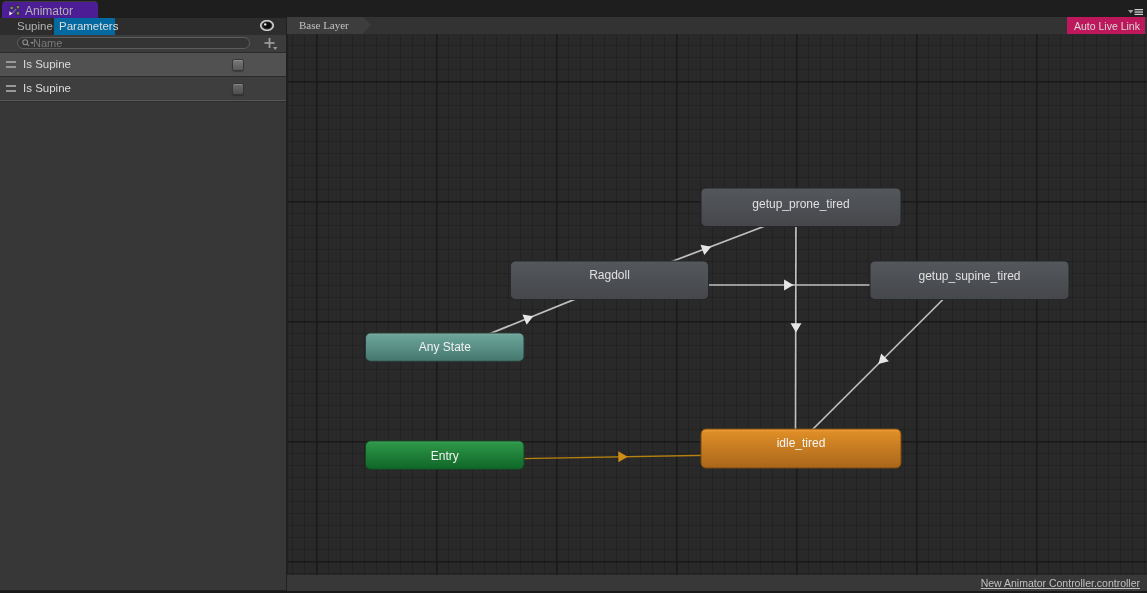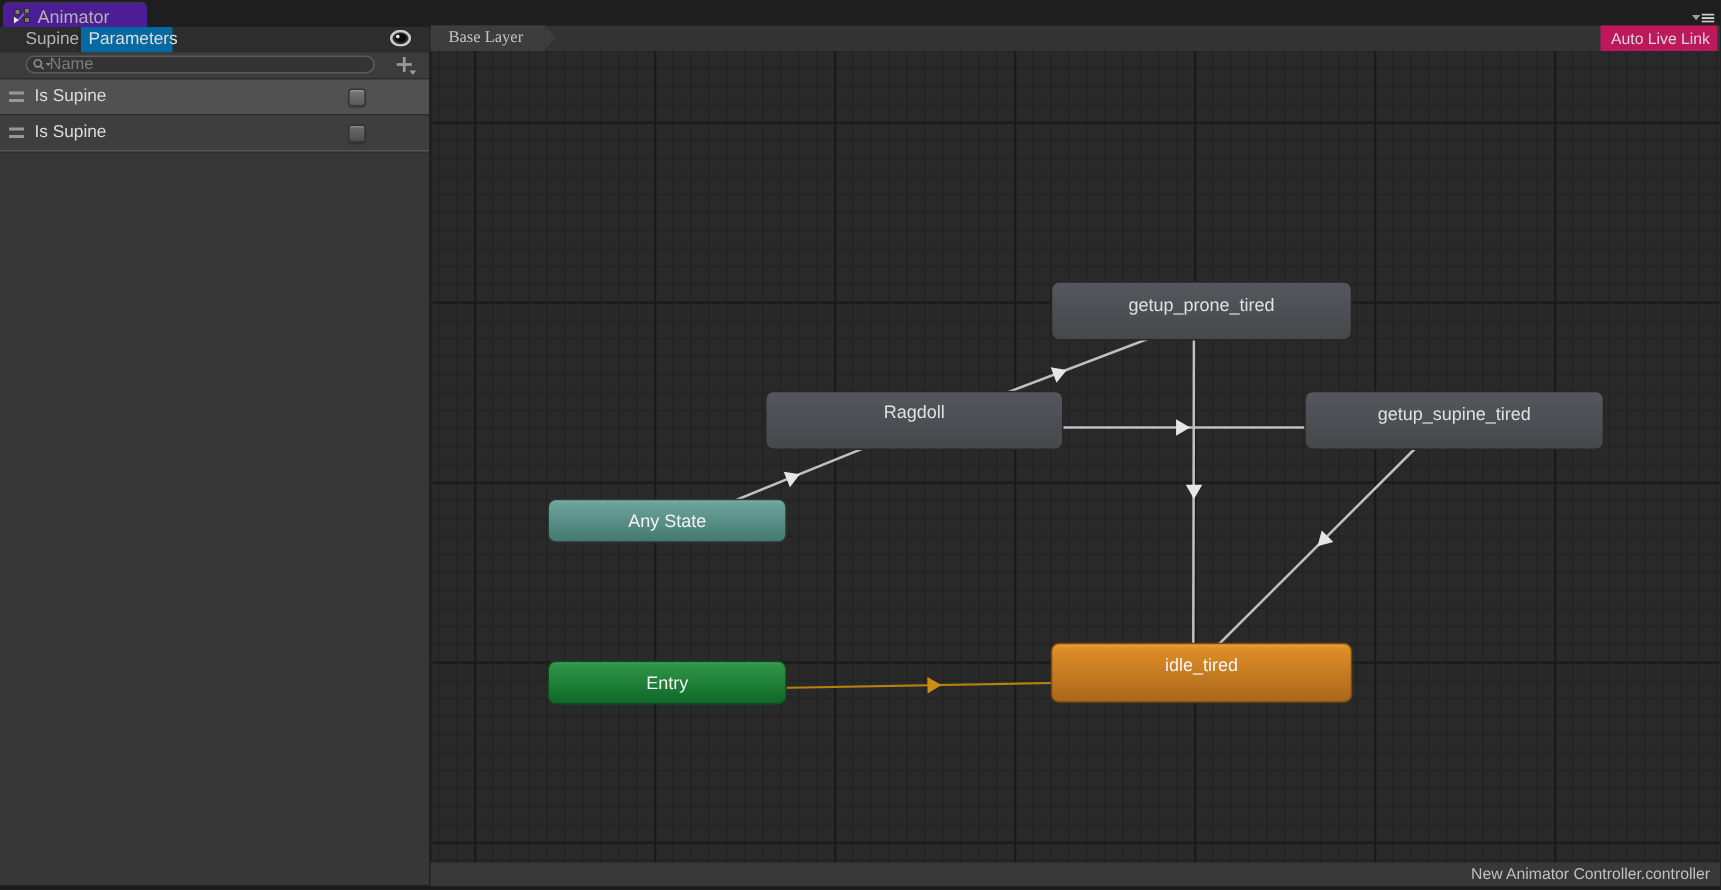--- a/index.html
+++ b/index.html
@@ -33,21 +33,21 @@
   
   #crumb{left:287px;top:17px;width:860px;height:17px;background:#333333;}
   #crumbtab{left:0;top:0;width:76px;height:17px;background:#3d3d3d;}
   #crumbtab span{position:absolute;left:12px;top:2px;font-size:11px;color:#c2c2c2;font-family:Liberation Serif, serif;}
   #crumbarrow{left:76px;top:0;width:0;height:0;border-top:8.5px solid transparent;
      border-bottom:8.5px solid transparent;border-left:8px solid #3d3d3d;}
   #autolive{left:780px;top:0;width:78px;height:17px;background:#be185d;}
   #autolive span{position:absolute;left:7px;top:3px;font-size:10.5px;color:#d8d8d8;}
   
   #status{left:287px;top:575px;width:860px;height:16px;background:#383838;}
-  #status span{position:absolute;right:7px;top:2px;font-size:10.5px;color:#c0c0c0;}
+  #status span{position:absolute;right:7px;top:2px;font-size:10.5px;color:#c0c0c0;text-decoration:underline;}
   #botedge{left:0;top:591px;width:1147px;height:2px;background:#191919;}
 </style>
 </head>
 <body>
 <div id="win">
   <div class="abs" id="topstrip"></div>
   <div class="abs" id="animtab">
     <svg style="position:absolute;left:7px;top:3px" width="12" height="11" viewBox="0 0 12 11">
       <line x1="2.5" y1="9" x2="9" y2="2" stroke="#818181" stroke-width="1.1"></line>
       <rect x="1" y="1.3" width="3.3" height="3.3" fill="#7e7e7e" stroke="#2a2a2a" stroke-width="0.7"></rect>

